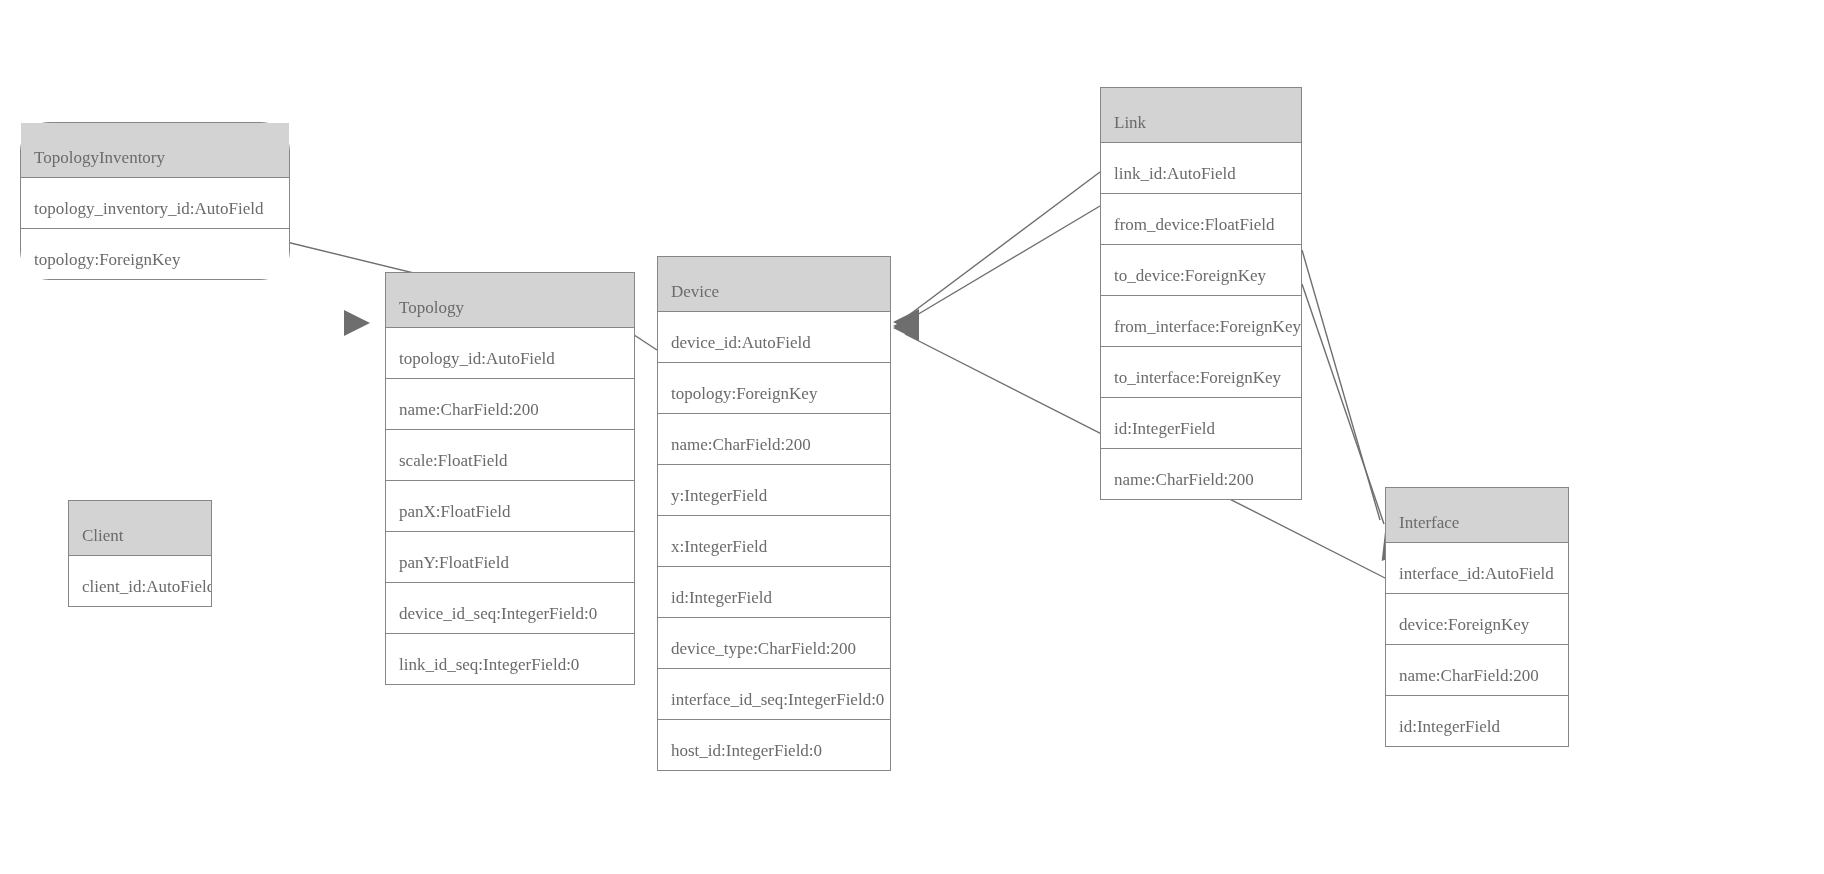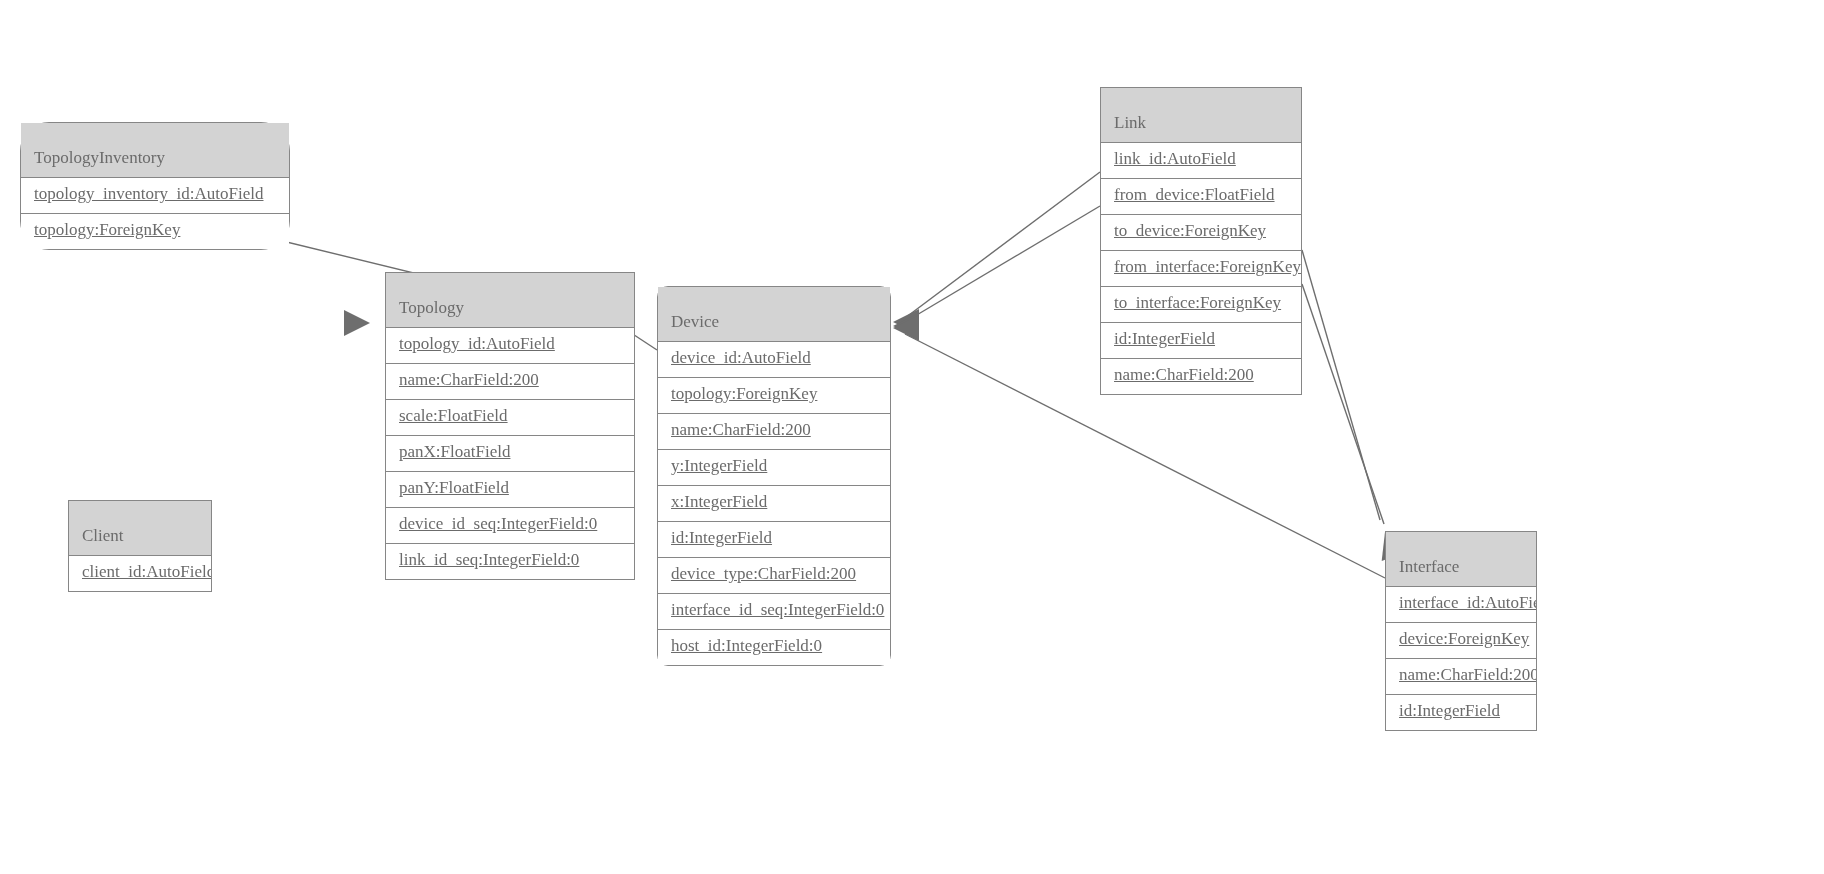--- a/index.html
+++ b/index.html
@@ -45,27 +45,26 @@
     line-height: 1;
     padding: 26px 0 11px 13px;
     box-sizing: border-box;
     white-space: nowrap;
     overflow: hidden;
   }
   .entity-field {
     color: #6b6b6b;
     font-size: 17px;
     line-height: 1;
-    padding: 7px 0 11px 13px;
+    padding: 22px 0 11px 13px;
     border-bottom: 1px solid #868686;
     background: #ffffff;
     box-sizing: border-box;
     white-space: nowrap;
     overflow: hidden;
-    text-decoration: underline;
   }
   .entity-field:last-child {
     border-bottom: none;
   }
 </style>
 </head>
 <body>
 
 <div id="canvas">
 
@@ -99,21 +98,21 @@
       <div class="entity" style="left: 385px; top: 272px; width: 250px;">
         <div class="entity-header">Topology</div>
         <div class="entity-field">topology_id:AutoField</div>
         <div class="entity-field">name:CharField:200</div>
         <div class="entity-field">scale:FloatField</div>
         <div class="entity-field">panX:FloatField</div>
         <div class="entity-field">panY:FloatField</div>
         <div class="entity-field">device_id_seq:IntegerField:0</div>
         <div class="entity-field">link_id_seq:IntegerField:0</div>
       </div>
-      <div class="entity" style="left: 657px; top: 286px; width: 234px; border-radius: 11px;">
+      <div class="entity" style="left: 657px; top: 256px; width: 234px;">
         <div class="entity-header">Device</div>
         <div class="entity-field">device_id:AutoField</div>
         <div class="entity-field">topology:ForeignKey</div>
         <div class="entity-field">name:CharField:200</div>
         <div class="entity-field">y:IntegerField</div>
         <div class="entity-field">x:IntegerField</div>
         <div class="entity-field">id:IntegerField</div>
         <div class="entity-field">device_type:CharField:200</div>
         <div class="entity-field">interface_id_seq:IntegerField:0</div>
         <div class="entity-field">host_id:IntegerField:0</div>
@@ -121,21 +120,21 @@
       <div class="entity" style="left: 1100px; top: 87px; width: 202px;">
         <div class="entity-header">Link</div>
         <div class="entity-field">link_id:AutoField</div>
         <div class="entity-field">from_device:FloatField</div>
         <div class="entity-field">to_device:ForeignKey</div>
         <div class="entity-field">from_interface:ForeignKey</div>
         <div class="entity-field">to_interface:ForeignKey</div>
         <div class="entity-field">id:IntegerField</div>
         <div class="entity-field">name:CharField:200</div>
       </div>
-      <div class="entity" style="left: 1385px; top: 487px; width: 152px; margin-top: 44px;">
+      <div class="entity" style="left: 1385px; top: 487px; width: 184px;">
         <div class="entity-header">Interface</div>
         <div class="entity-field">interface_id:AutoField</div>
         <div class="entity-field">device:ForeignKey</div>
         <div class="entity-field">name:CharField:200</div>
         <div class="entity-field">id:IntegerField</div>
       </div>
       <div class="entity" style="left: 68px; top: 474px; width: 144px; margin-top: 26px;">
         <div class="entity-header">Client</div>
         <div class="entity-field">client_id:AutoField</div>
       </div>

